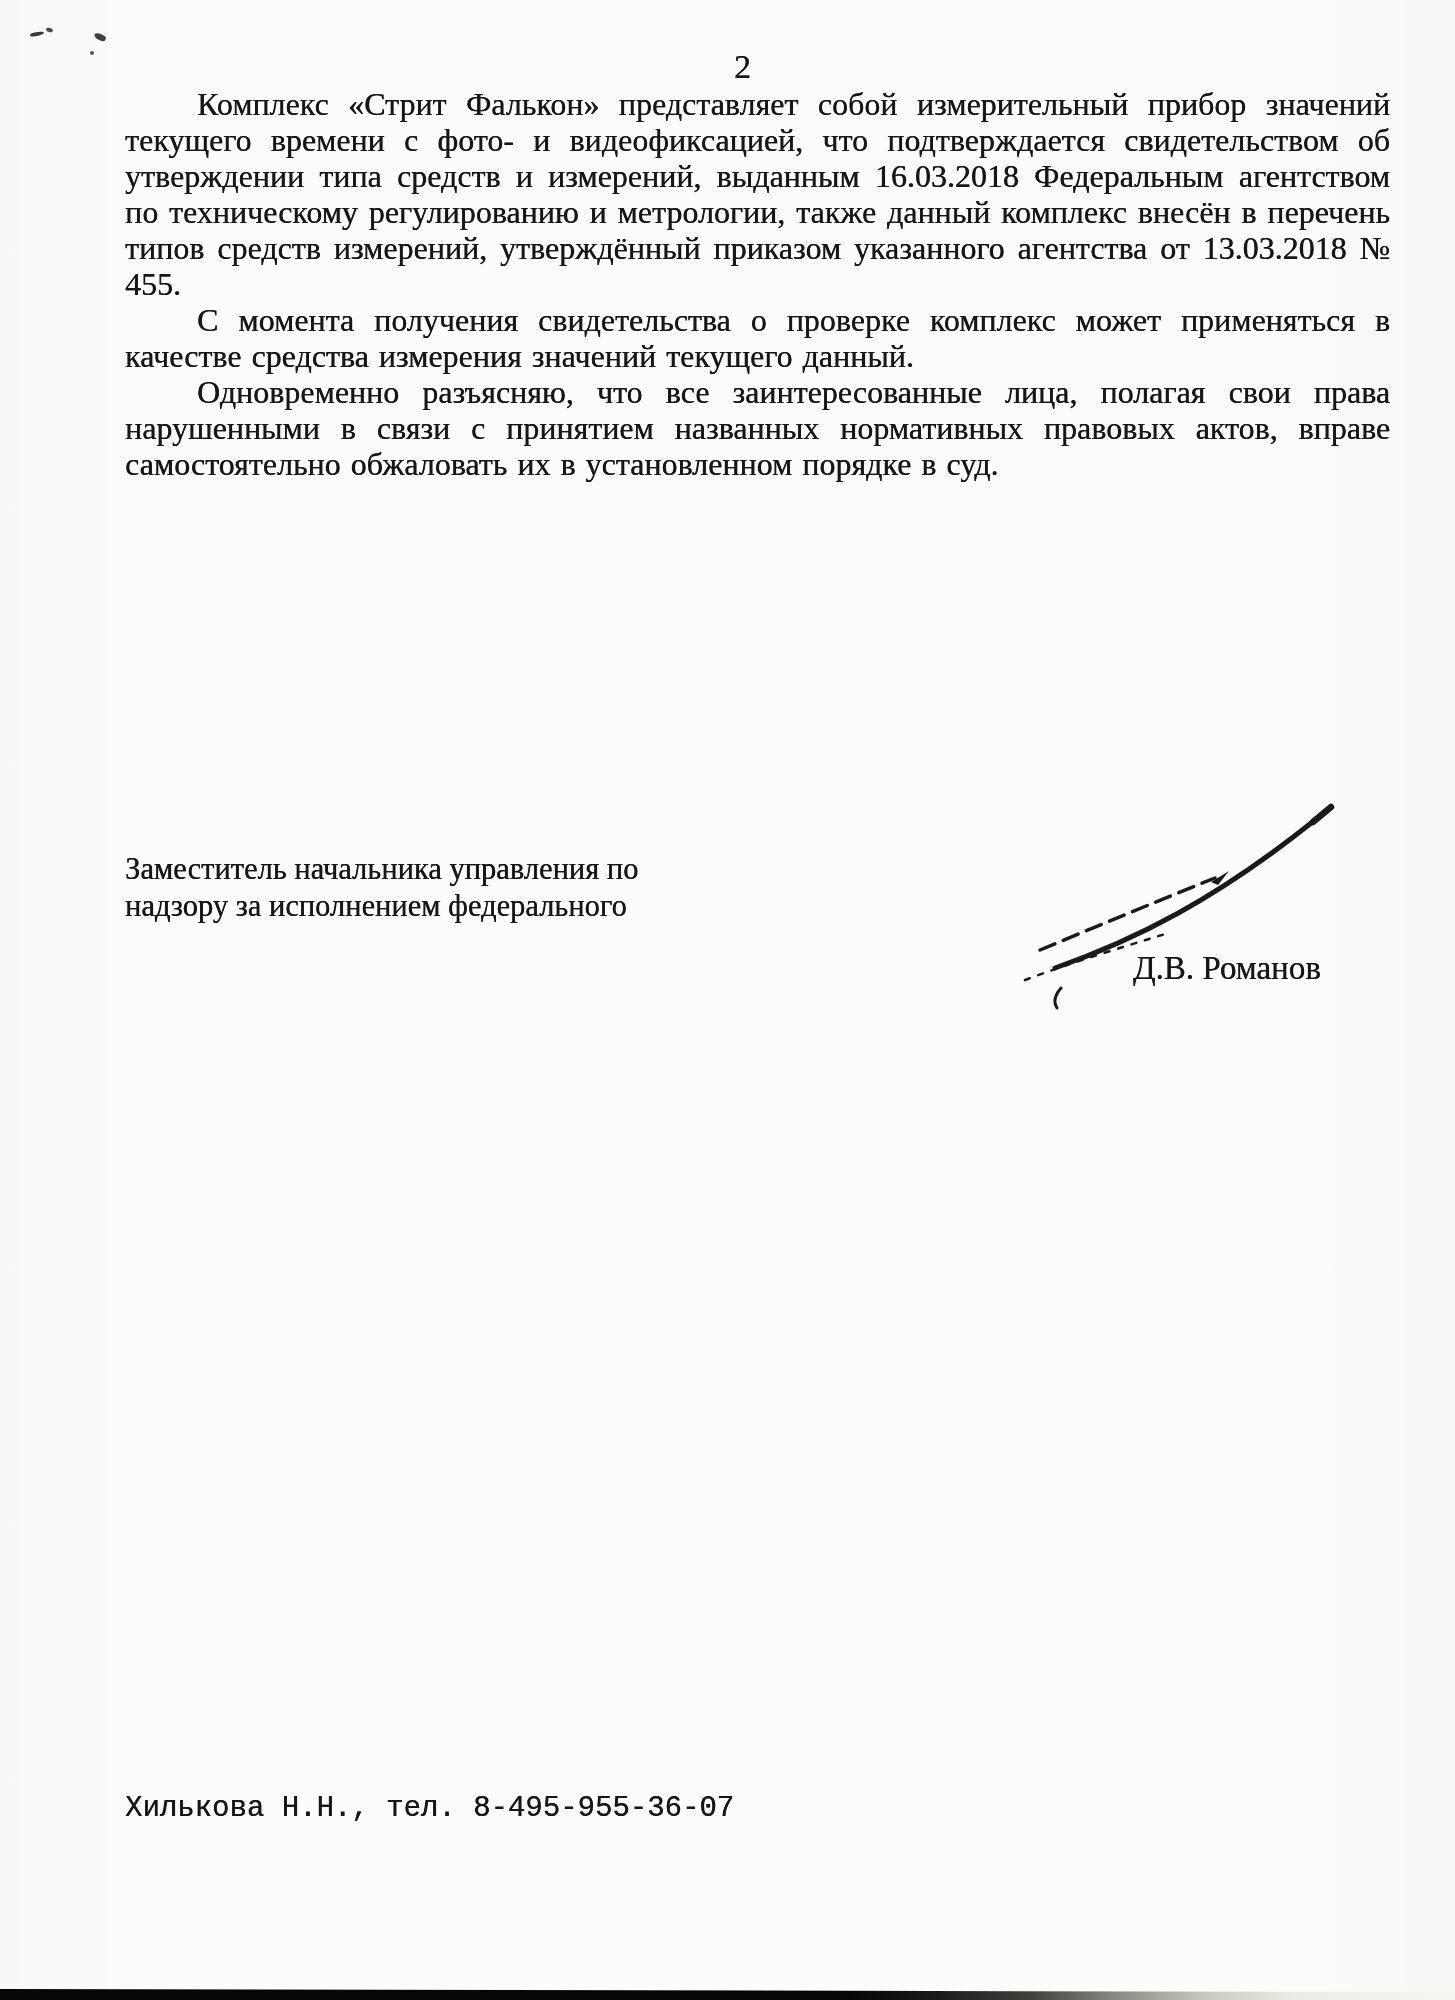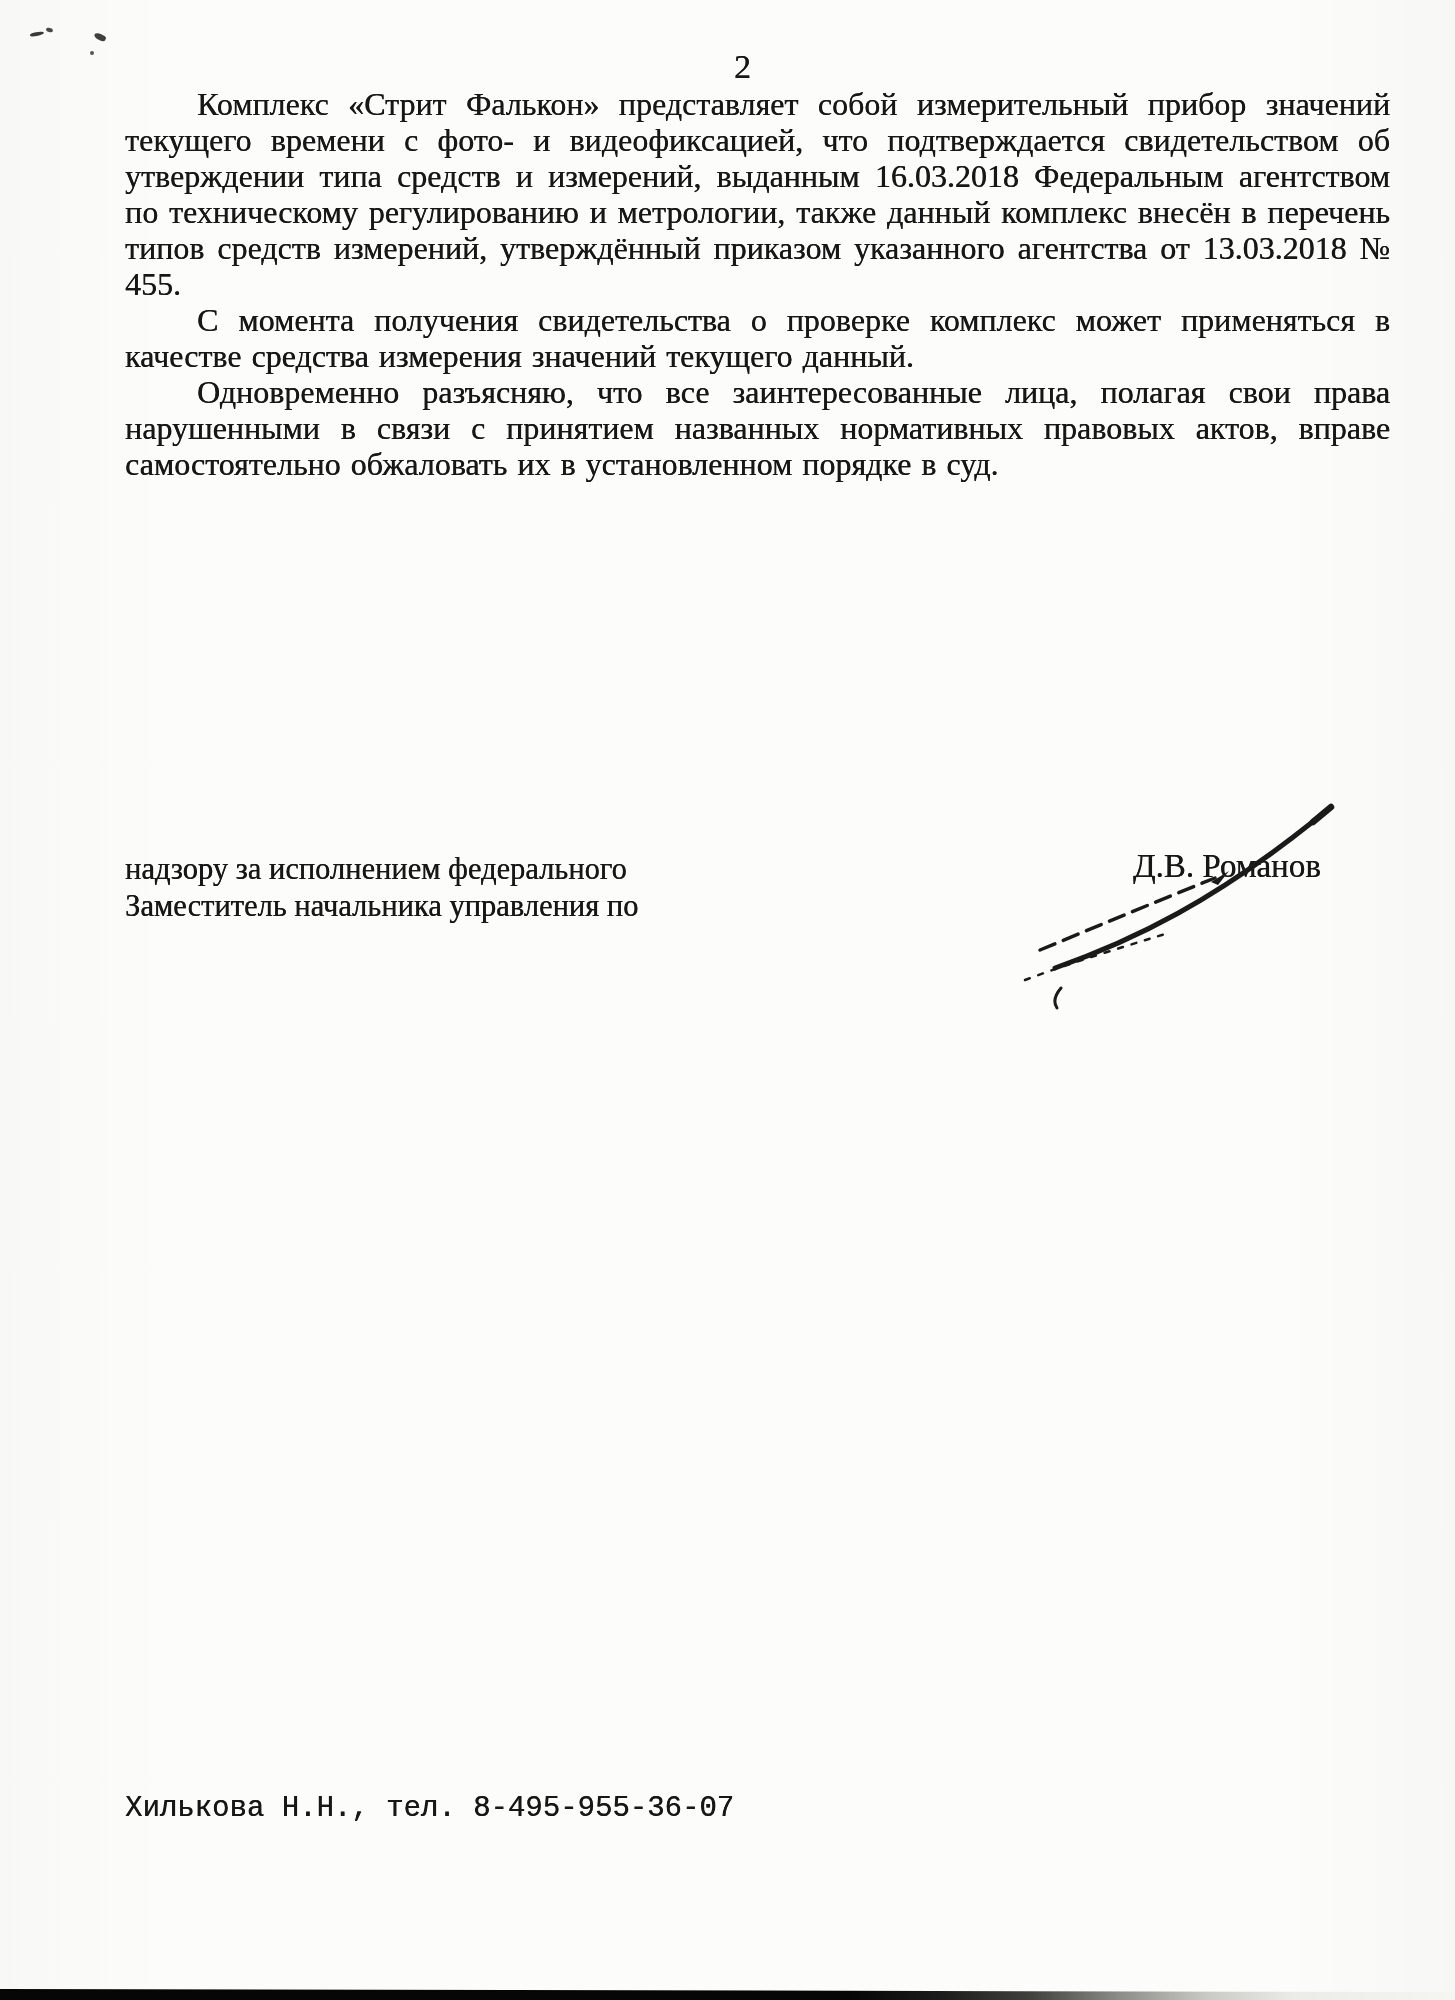--- a/index.html
+++ b/index.html
@@ -48,21 +48,21 @@
     position: absolute;
     left: 125px;
     top: 851px;
     font-size: 30.5px;
     line-height: 36.5px;
     white-space: nowrap;
   }
   .sig-name {
     position: absolute;
     left: 1133px;
-    top: 848px;
+    top: 950px;
     font-size: 33px;
     white-space: nowrap;
   }
   .sig-svg {
     position: absolute;
     left: 1015px;
     top: 790px;
     width: 330px;
     height: 220px;
     pointer-events: none;
@@ -124,22 +124,22 @@
 
   <div class="page-number scan-text">2</div>
 
   <div class="body-text scan-text">
     <p>Комплекс «Стрит Фалькон» представляет собой измерительный прибор значений текущего времени с фото- и видеофиксацией, что подтверждается свидетельством об утверждении типа средств и измерений, выданным 16.03.2018 Федеральным агентством по техническому регулированию и метрологии, также данный комплекс внесён в перечень типов средств измерений, утверждённый приказом указанного агентства от 13.03.2018 № 455.</p>
     <p>С момента получения свидетельства о проверке комплекс может применяться в качестве средства измерения значений текущего данный.</p>
     <p>Одновременно разъясняю, что все заинтересованные лица, полагая свои права нарушенными в связи с принятием названных нормативных правовых актов, вправе самостоятельно обжаловать их в установленном порядке в суд.</p>
   </div>
 
   <div class="sig-title scan-text">
+    <div>Заместитель начальника управления по</div>
     <div>надзору за исполнением федерального</div>
-    <div>Заместитель начальника управления по</div>
   </div>
 
   <div class="sig-name scan-text">Д.В. Романов</div>
 
   <svg class="sig-svg" viewBox="0 0 330 220" xmlns="http://www.w3.org/2000/svg">
     <g fill="none" stroke="#1a1a1a" stroke-linecap="round">
       <path d="M 40 178 C 120 150, 200 110, 300 30" stroke-width="5"></path>
       <path d="M 298 32 L 316 17" stroke-width="6.5"></path>
       <path d="M 25 160 C 85 135, 145 110, 200 88" stroke-width="3.5" stroke-dasharray="16 9"></path>
       <path d="M 196 92 L 214 81 L 203 95 Z" fill="#1a1a1a" stroke="none"></path>

